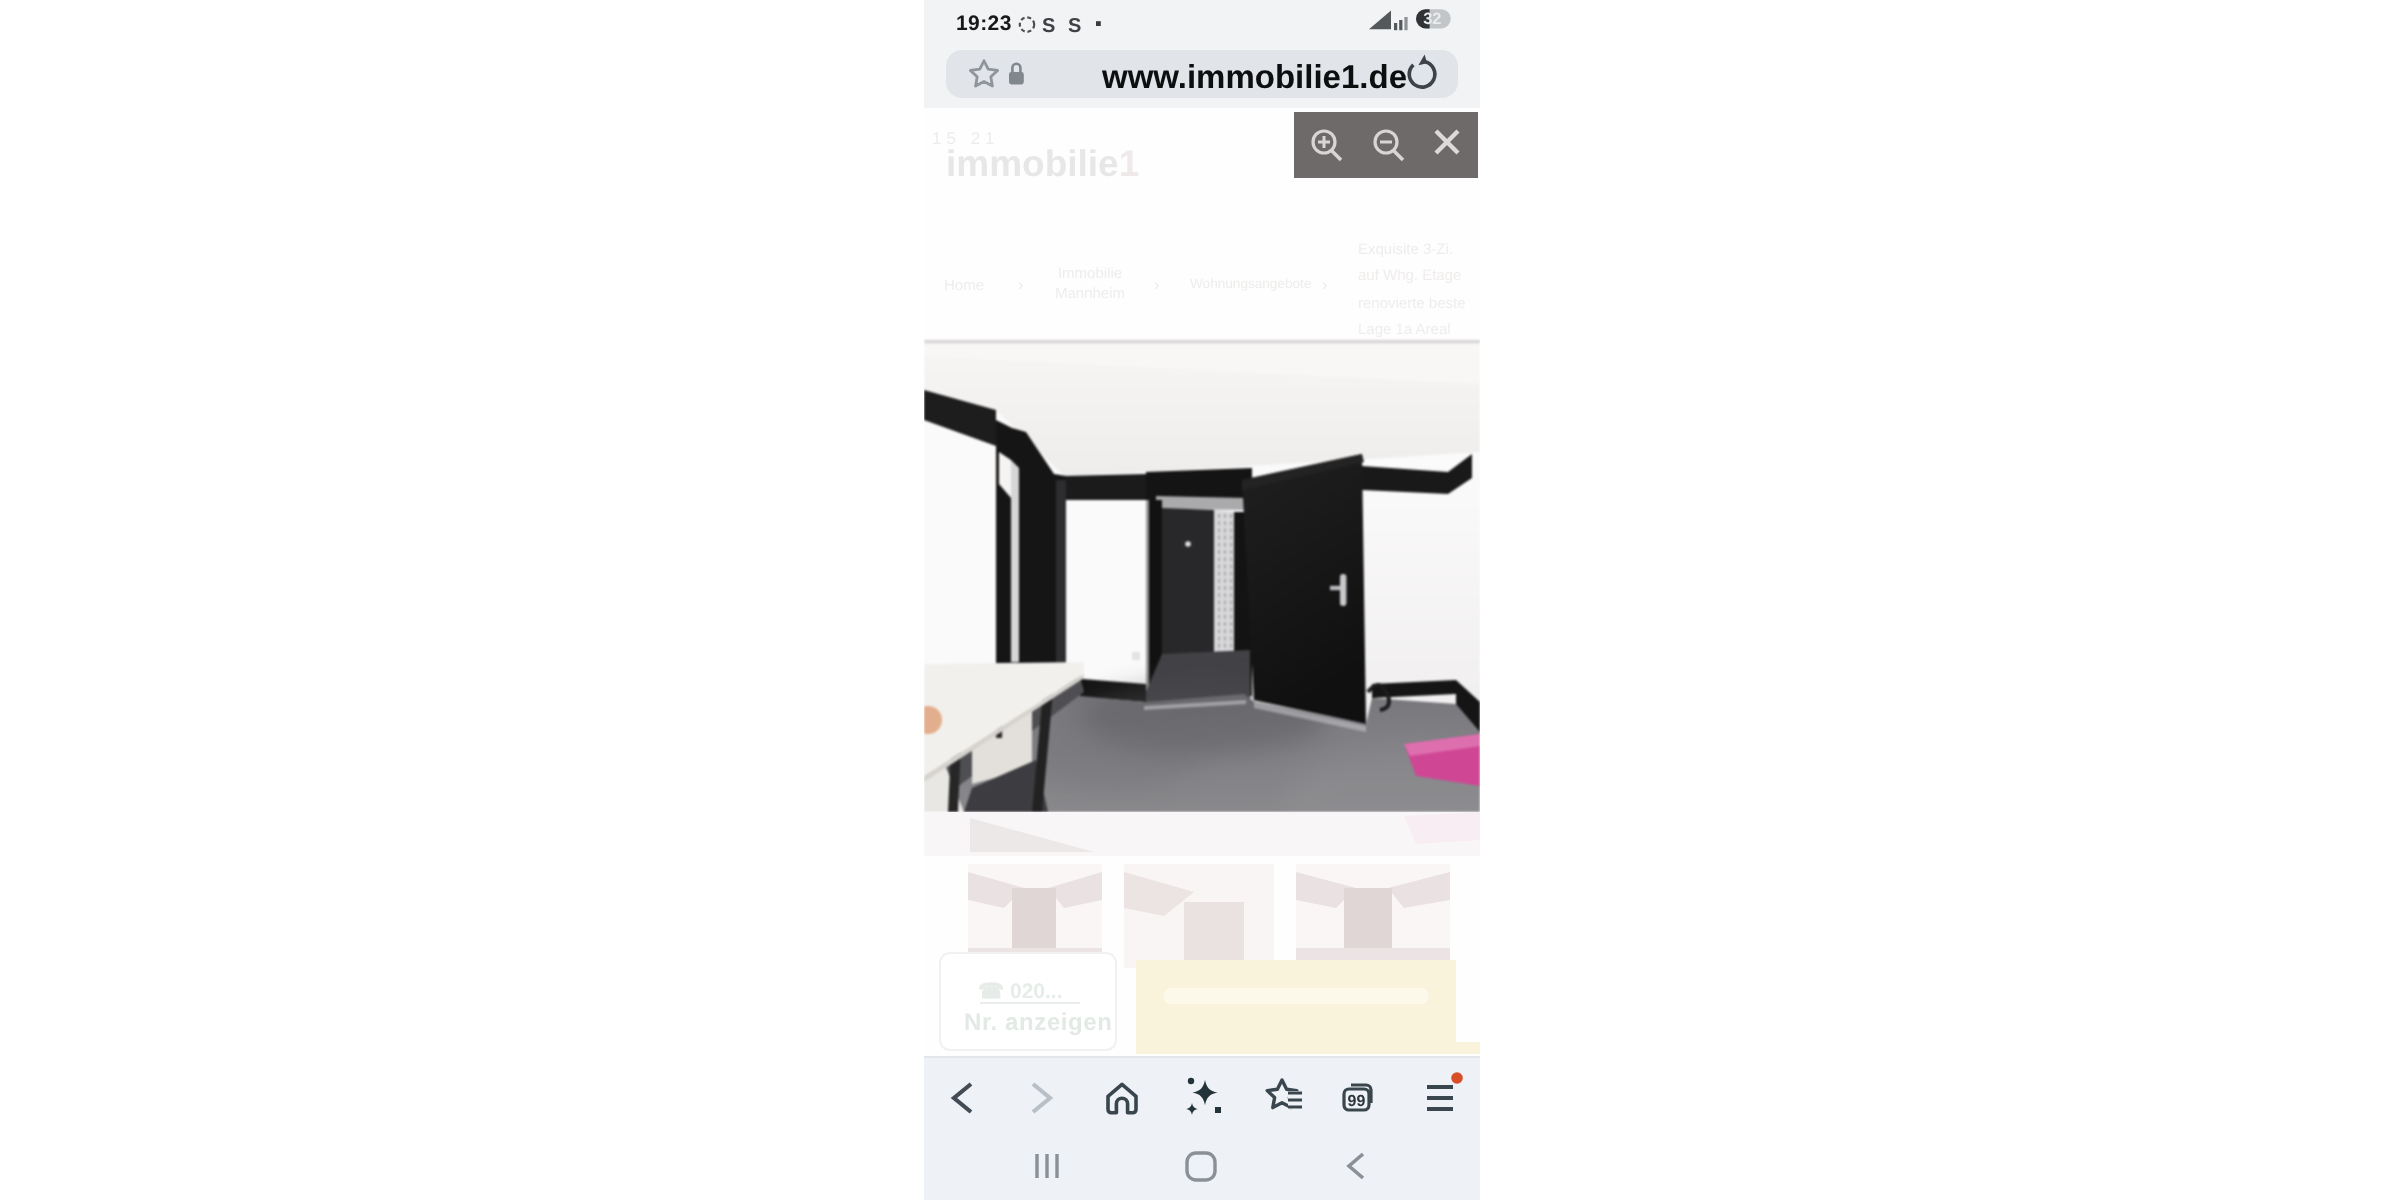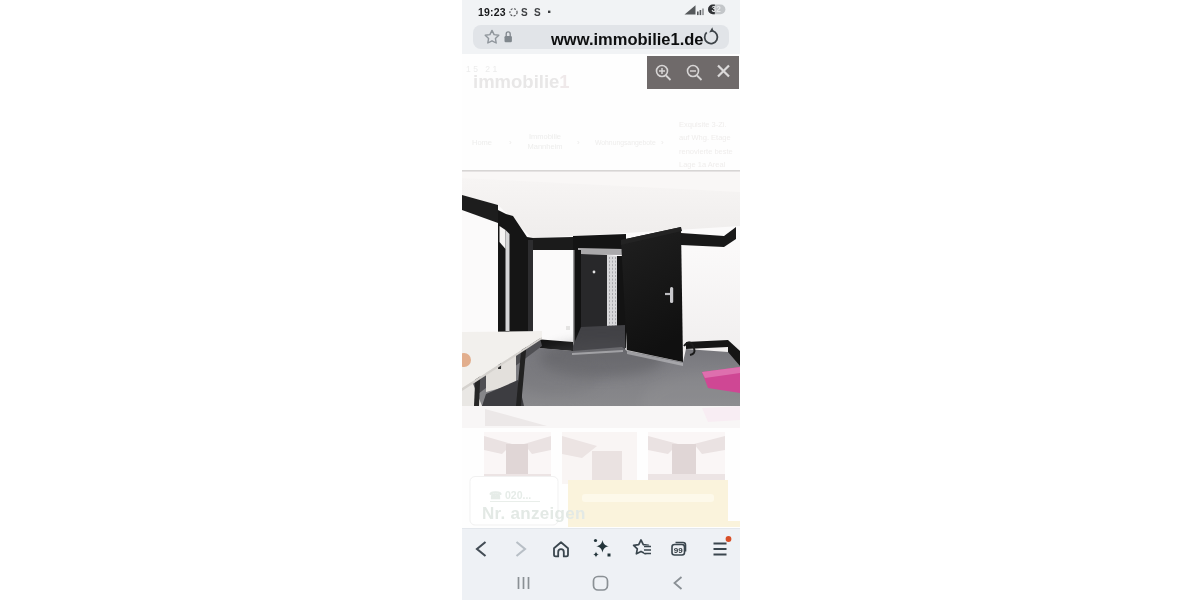--- a/index.html
+++ b/index.html
@@ -174,21 +174,21 @@
 
     <rect x="8" y="70.5" width="88" height="48.5" rx="5" fill="#ffffff" stroke="#f1f1f1" stroke-width="1"></rect>
     <text x="26" y="30" font-size="11" font-weight="bold" fill="#d7ded9"></text>
 
     <rect x="106" y="74" width="160" height="45" fill="#faf3dc"></rect>
     <rect x="120" y="88" width="132" height="8" rx="3" fill="#fdf9ea"></rect>
     <rect x="106" y="115" width="172" height="6" fill="#faf3dc"></rect>
   </svg>
   <div class="abs" style="left:27px;top:489px;font-size:10.5px;font-weight:bold;color:#e6ece8;text-align:center;">☎ 020...</div>
   <div class="abs" style="left:28px;top:501px;width:50px;height:1px;background:#e9eeea;"></div>
-  <div class="abs" style="left:20px;top:504px;font-size:17px;font-weight:bold;color:#e3e9e5;letter-spacing:0.3px;">Nr. anzeigen</div>
+  <div class="abs" style="left:20px;top:504px;font-size:12px;font-weight:bold;color:#e3e9e5;letter-spacing:0.3px;">Nr. anzeigen</div>
 
   <div class="abs" style="left:185px;top:56px;width:92px;height:33px;background:#6f6a6a;"></div>
   <svg class="abs" style="left:185px;top:56px;" width="93" height="33" viewBox="0 0 93 33">
     <circle cx="15" cy="15" r="5.5" fill="none" stroke="#d7d5d5" stroke-width="1.6"></circle>
     <path d="M19,19.5 l4.5,4.5" stroke="#d7d5d5" stroke-width="1.8"></path>
     <path d="M12,15 h6 M15,12 v6" stroke="#d7d5d5" stroke-width="1.5"></path>
     <circle cx="46" cy="15" r="5.5" fill="none" stroke="#d7d5d5" stroke-width="1.6"></circle>
     <path d="M50,19.5 l4.5,4.5" stroke="#d7d5d5" stroke-width="1.8"></path>
     <path d="M43,15 h6" stroke="#d7d5d5" stroke-width="1.5"></path>
     <path d="M71,9.5 l11,11 M82,9.5 l-11,11" stroke="#dcdada" stroke-width="2.2"></path>

